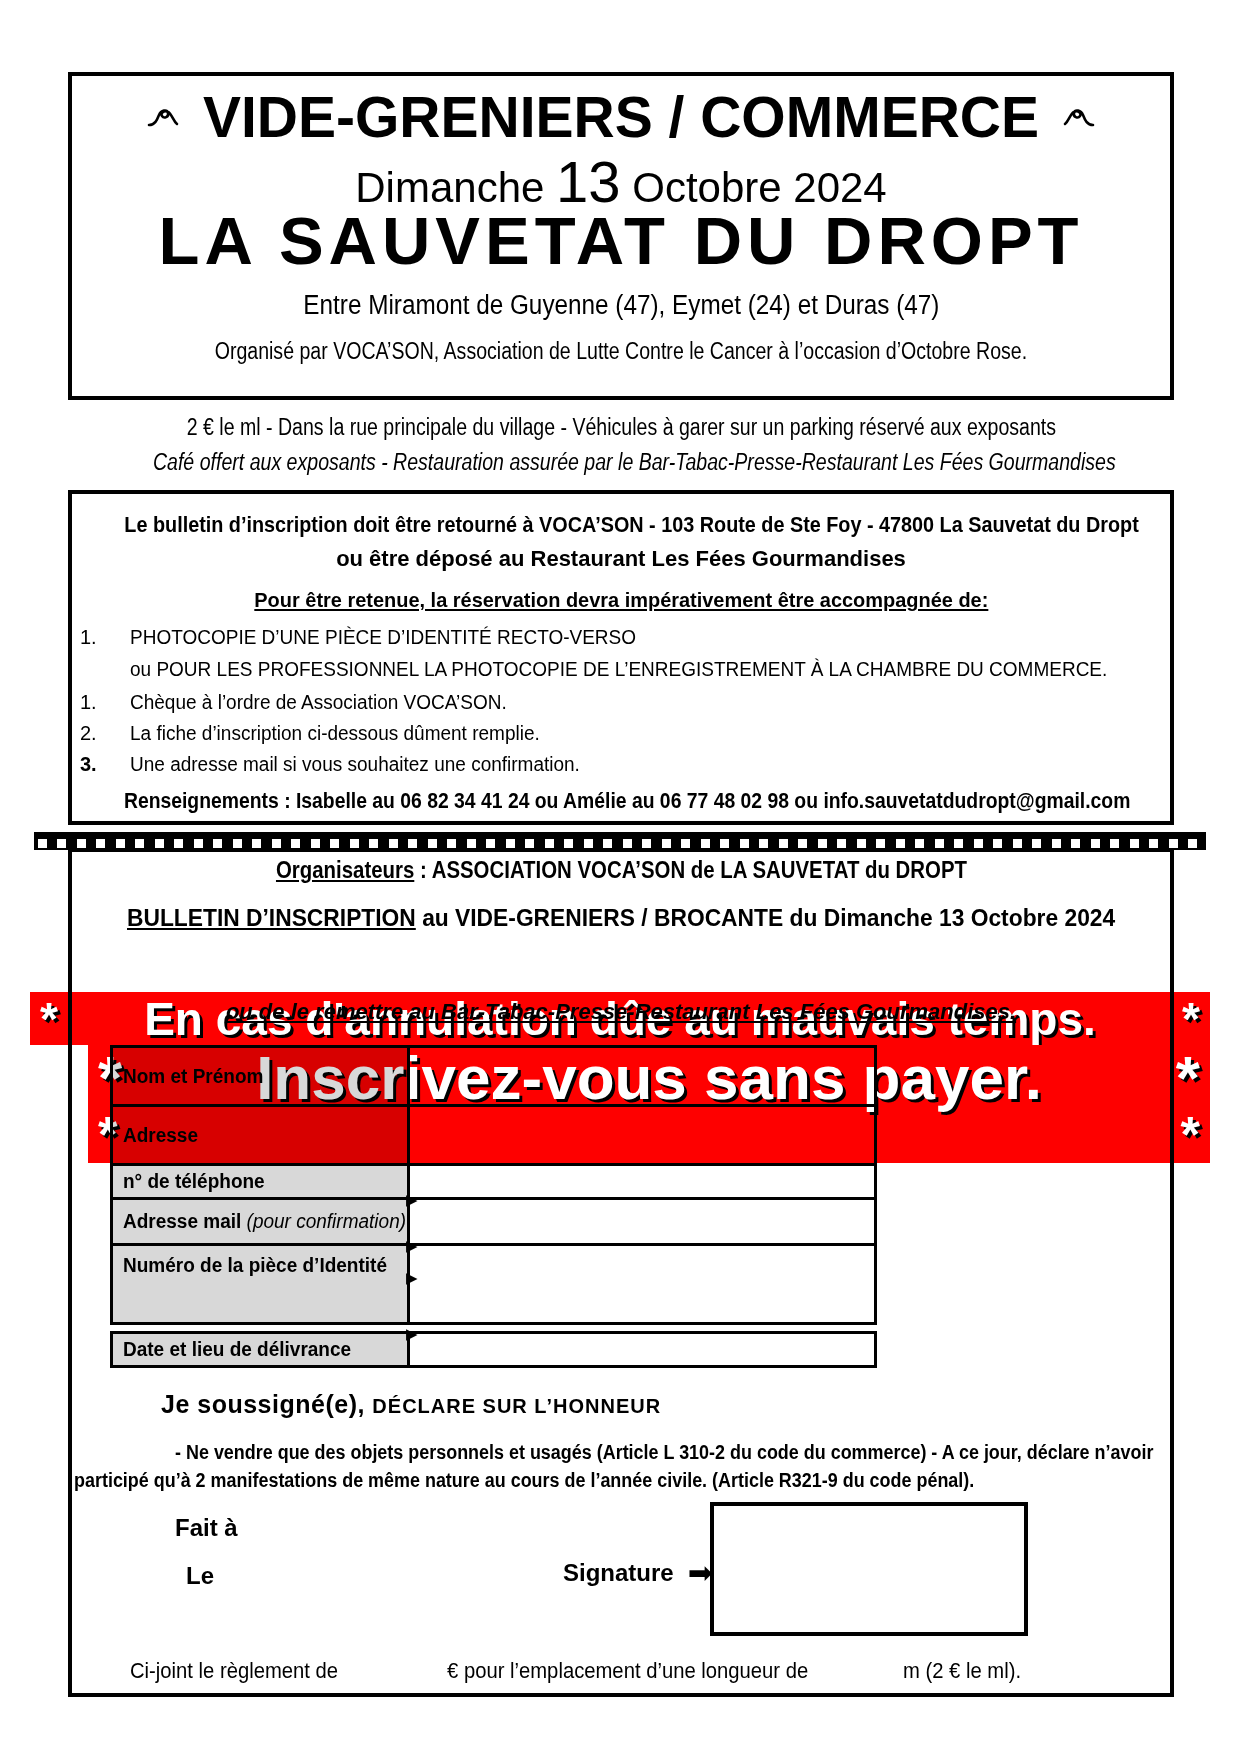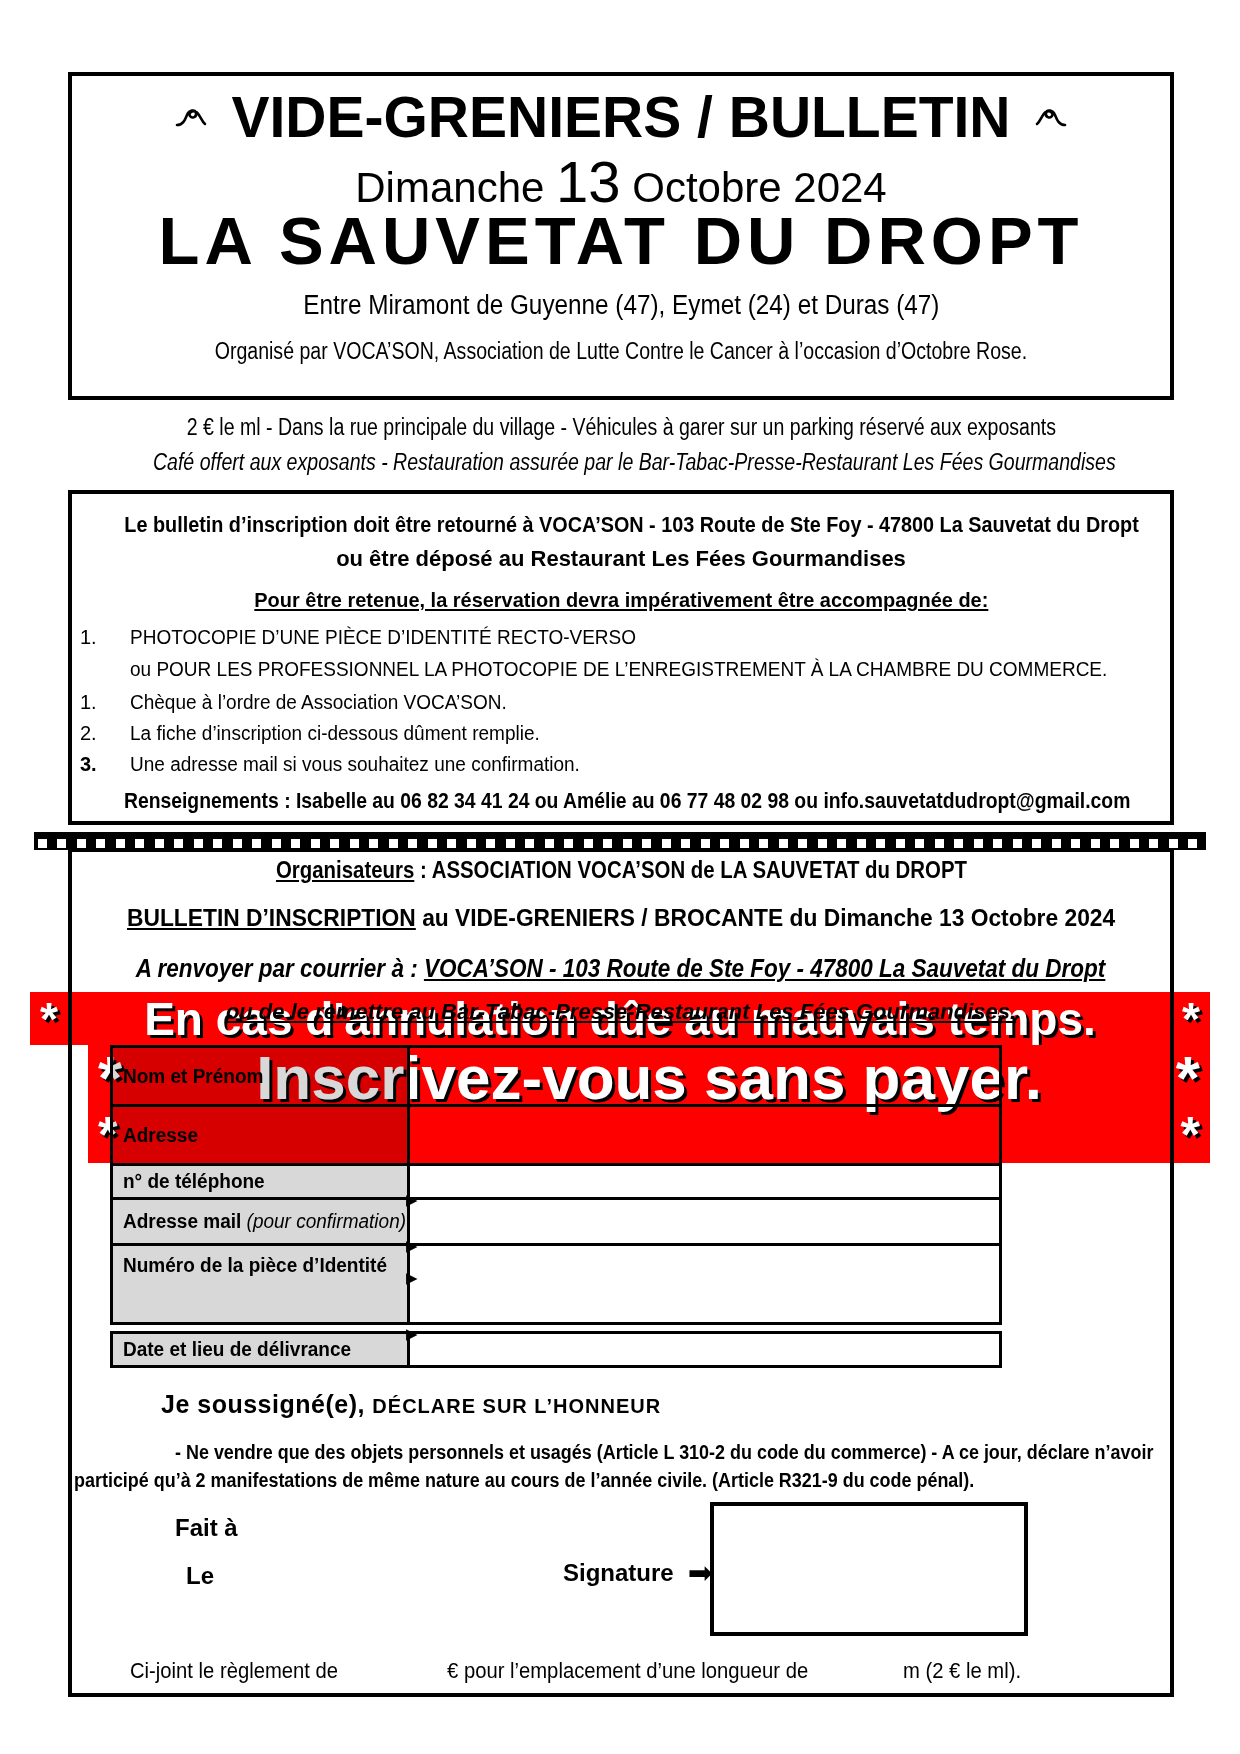--- a/index.html
+++ b/index.html
@@ -45,21 +45,21 @@
   .strip::after{content:"";position:absolute;left:4px;right:4px;bottom:2px;height:9px;
     background:repeating-linear-gradient(90deg,#fff 0 9px,transparent 9px 19.5px);}
 
   .orgz{top:856px;font-size:24px;font-weight:bold;}
   .bull{top:904px;font-size:24px;font-weight:bold;}
   .renv{top:954px;font-size:25px;font-weight:bold;font-style:italic;}
   .hiddenline{top:999px;font-size:22px;font-weight:bold;font-style:italic;}
   .hiddenline .t{text-decoration:underline;}
 
   
-  .frow{position:absolute;left:110px;width:892px;display:flex;box-sizing:border-box;}
+  .frow{position:absolute;left:110px;width:767px;display:flex;box-sizing:border-box;}
   .flabel{width:300px;box-sizing:border-box;background:#d8d8d8;border:3px solid #000;
           font-size:20px;font-weight:bold;display:flex;align-items:center;padding-left:10px;}
   .flabel .t{transform:scaleX(.95);transform-origin:0 50%;}
   .finput{flex:1;box-sizing:border-box;background:#fff;border:3px solid #000;border-left:none;}
   .topalign .flabel{align-items:flex-start;padding-top:8px;}
   .farrow{position:absolute;left:406px;font-size:15px;line-height:15px;}
 
   
   .overlay{position:absolute;inset:0;mix-blend-mode:multiply;pointer-events:none;}
   .band{position:absolute;background:#fe0000;display:flex;flex-direction:column;justify-content:center;}
@@ -90,21 +90,21 @@
 </head>
 <body>
 
 <div class="page">
 
   <div class="box" id="box1"></div>
   <div class="titlerow">
     <svg class="orn" width="32" height="24" viewBox="0 0 32 24">
       <path d="M2 20 C8 20 10 15 12 10 C14 5 20 4 21 8 C22 12 17 14 15 11 C13 8 17 5 21 7 C25 9 26 16 30 19" fill="none" stroke="#000" stroke-width="2.6" stroke-linecap="round"></path>
     </svg>
-    <span class="title">VIDE-GRENIERS / BULLETIN</span>
+    <span class="title">VIDE-GRENIERS / COMMERCE</span>
     <svg class="orn" width="32" height="24" viewBox="0 0 32 24" style="transform:scaleX(-1)">
       <path d="M2 20 C8 20 10 15 12 10 C14 5 20 4 21 8 C22 12 17 14 15 11 C13 8 17 5 21 7 C25 9 26 16 30 19" fill="none" stroke="#000" stroke-width="2.6" stroke-linecap="round"></path>
     </svg>
   </div>
   <div class="c dateline"><span class="t">
     <span>Dimanche </span><span class="dateday">13</span><span> Octobre 2024</span>
   </span></div>
   <div class="c city"><span class="t">LA SAUVETAT DU DROPT</span></div>
   <div class="c loc sx90"><span class="t">Entre Miramont de Guyenne (47), Eymet (24) et Duras (47)</span></div>
   <div class="c orgline sx85"><span class="t">Organisé par VOCA’SON, Association de Lutte Contre le Cancer à l’occasion d’Octobre Rose.</span></div>
@@ -131,23 +131,20 @@
 
   <div class="strip"></div>
 
   <div class="box" id="box3"></div>
   <div class="c orgz sx85"><span class="t">
     <span class="u">Organisateurs</span><span> : ASSOCIATION VOCA’SON de LA SAUVETAT du DROPT</span>
   </span></div>
   <div class="c bull sx95"><span class="t">
     <span class="u">BULLETIN D’INSCRIPTION</span><span> au VIDE-GRENIERS / BROCANTE du Dimanche 13 Octobre 2024</span>
   </span></div>
-  <div class="c renv sx90"><span class="t">
-    <span>A renvoyer par courrier à : </span><span class="u">VOCA’SON - 103 Route de Ste Foy - 47800 La Sauvetat du Dropt</span>
-  </span></div>
   <div class="c hiddenline"><span class="t">ou de le remettre au Bar-Tabac-Presse-Restaurant Les Fées Gourmandises.</span></div>
 
   <div class="frow" style="top:1045px;height:62px">
     <div class="flabel">
         <span class="t">Nom et Prénom</span>
       </div>
     <div class="finput"></div>
   </div>
   <div class="frow" style="top:1104px;height:62px">
     <div class="flabel">

